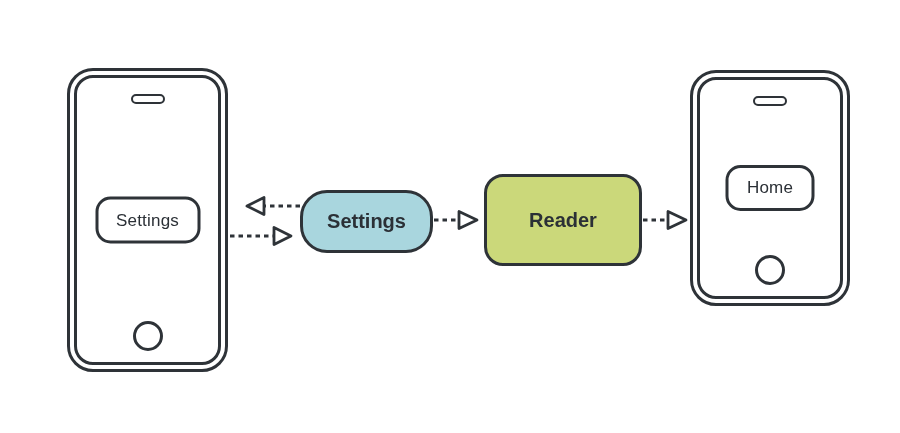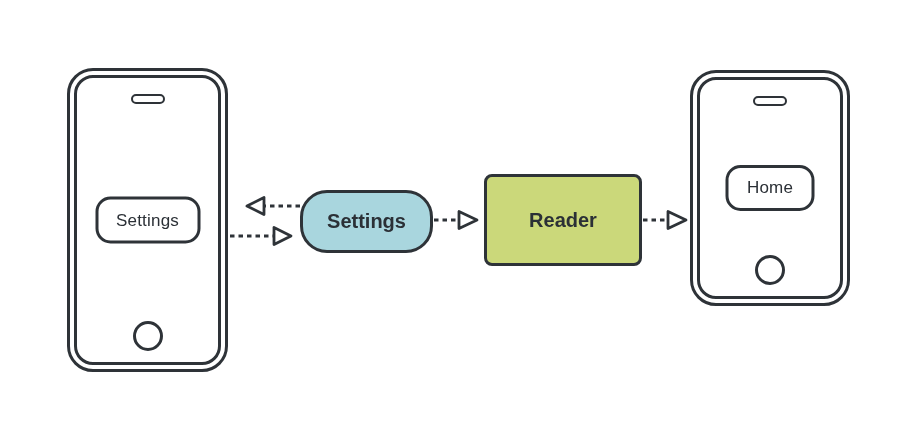--- a/index.html
+++ b/index.html
@@ -91,21 +91,21 @@
   .flow-box.blue {
     left: 300px; top: 190px;
     width: 133px; height: 63px;
     border-radius: 27px;
     background: var(--box-blue);
     font-size: 20px;
   }
   .flow-box.green {
     left: 484px; top: 174px;
     width: 158px; height: 92px;
-    border-radius: 8px;
+    border-radius: 19px;
     background: var(--box-green);
     font-size: 20px;
     line-height: 1.35;
   }
 
   
   .arrows {
     position: absolute;
     left: 0; top: 0;
     pointer-events: none;

